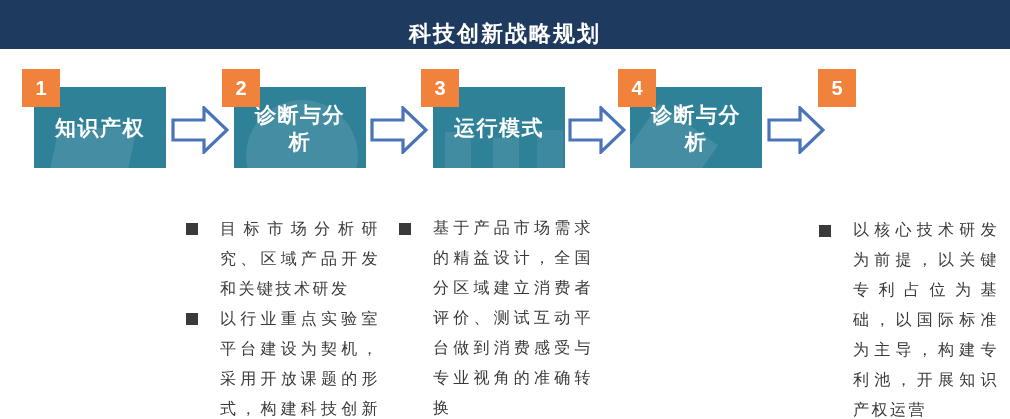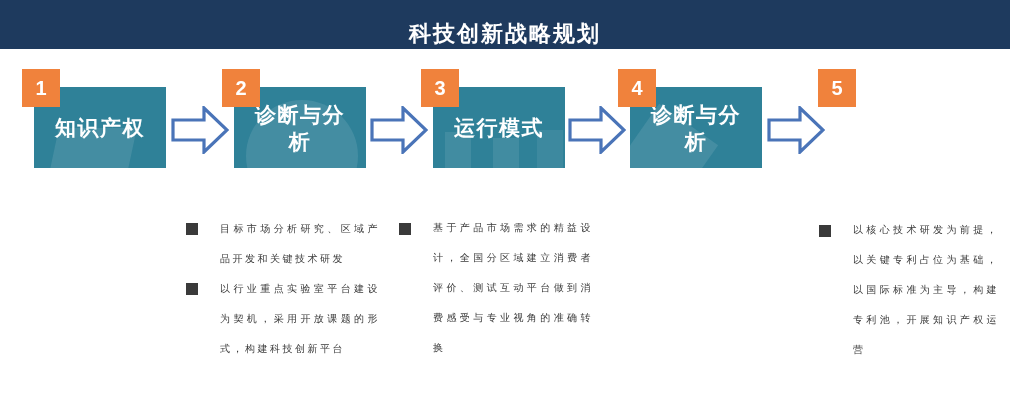--- a/index.html
+++ b/index.html
@@ -43,21 +43,21 @@
   
   .step-1{left:22px;} .step-2{left:222px;} .step-3{left:421px;} .step-4{left:618px;} .step-5{left:818px;}
   
   .arrow{position:absolute;top:106px;width:58px;height:48px;}
   .arrow-1{left:171px;} .arrow-2{left:370px;} .arrow-3{left:568px;} .arrow-4{left:767px;}
   
   .note{position:absolute;top:214px;}
   .note ul{margin:0;padding:0;list-style:none;}
   .note li{
     position:relative;padding-left:34px;margin:0;
-    color:#3A3A3A;font-size:10px;line-height:30px;letter-spacing:2.5px;
+    color:#3A3A3A;font-size:16px;line-height:30px;letter-spacing:2.5px;
     text-align:justify;text-justify:inter-character;word-break:break-all;
   }
   .note li::before{
     content:"";position:absolute;left:0;top:9px;width:12px;height:12px;background:#3A3A3A;
   }
   .note-1{left:186px;} .note-1 li{width:160px;}
   .note-2{left:399px;font-family:Liberation Mono, monospace;} .note-2 li{width:160px;}
   .note-3{left:819px;top:216px;} .note-3 li{width:146px;font-family:Liberation Mono, monospace;}
 </style>
 </head>

